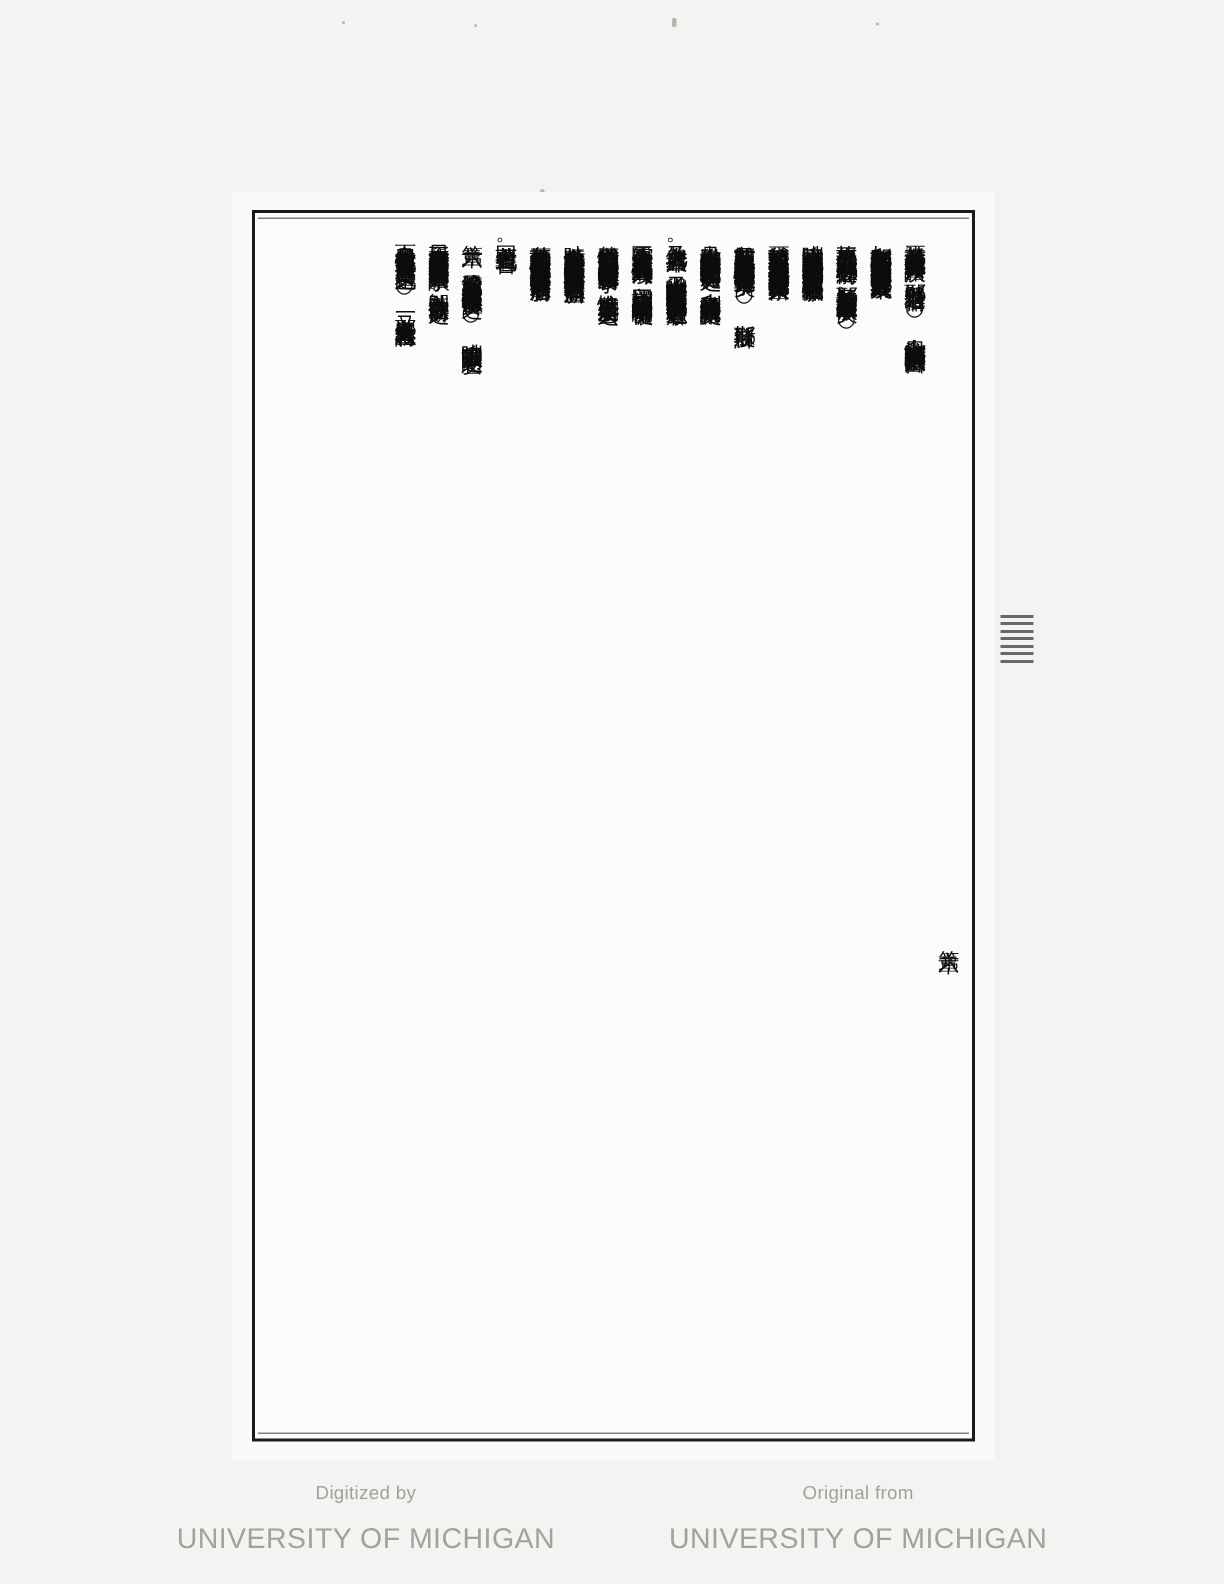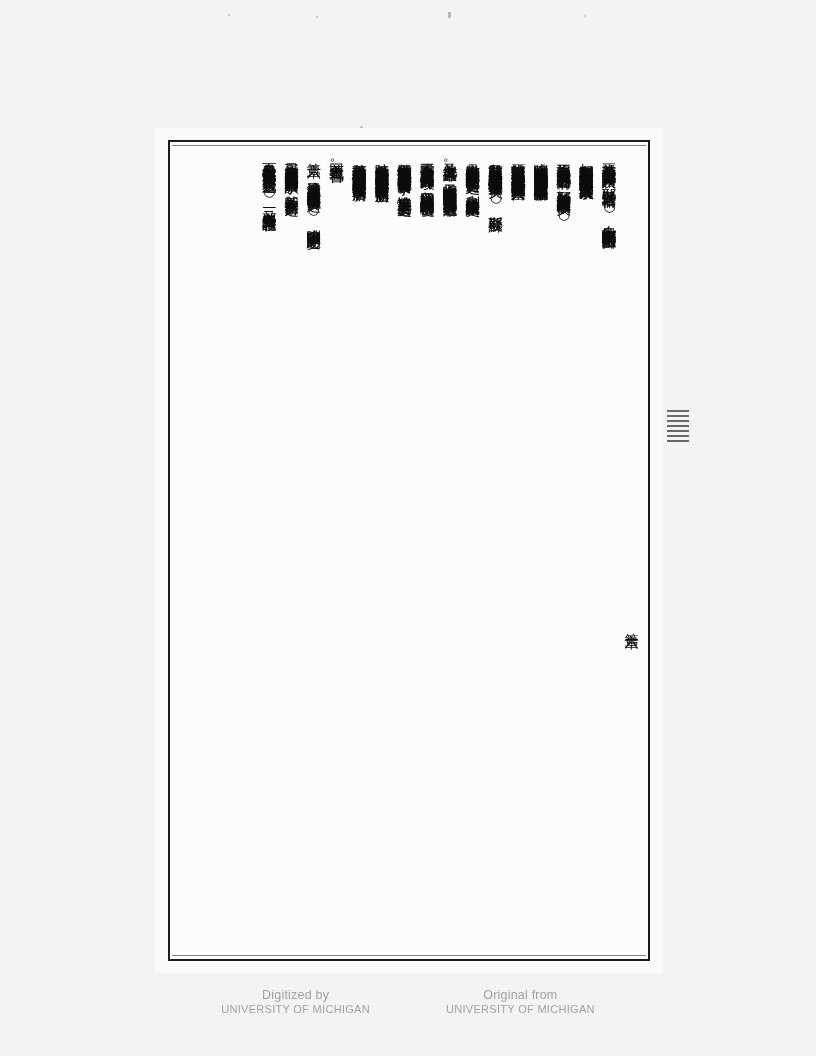--- a/index.html
+++ b/index.html
@@ -115,24 +115,24 @@
   }
   .credit-block {
     text-align: center;
   }
   .credit-top {
     font-size: 12.5px;
     letter-spacing: .2px;
     color: #a3a19c;
   }
   .credit-bot {
-    font-size: 11px;
+    font-size: 19px;
     letter-spacing: .3px;
     color: #a3a19c;
-    margin-top: 1px;
+    margin-top: 14px;
   }
   .gutter-smudge {
     position: absolute;
     left: 497px;
     top: 268px;
     width: 22px;
     height: 34px;
     background: repeating-linear-gradient(180deg,#3a3a3a 0 2px,transparent 2px 5px);
     opacity: .75;
   }

